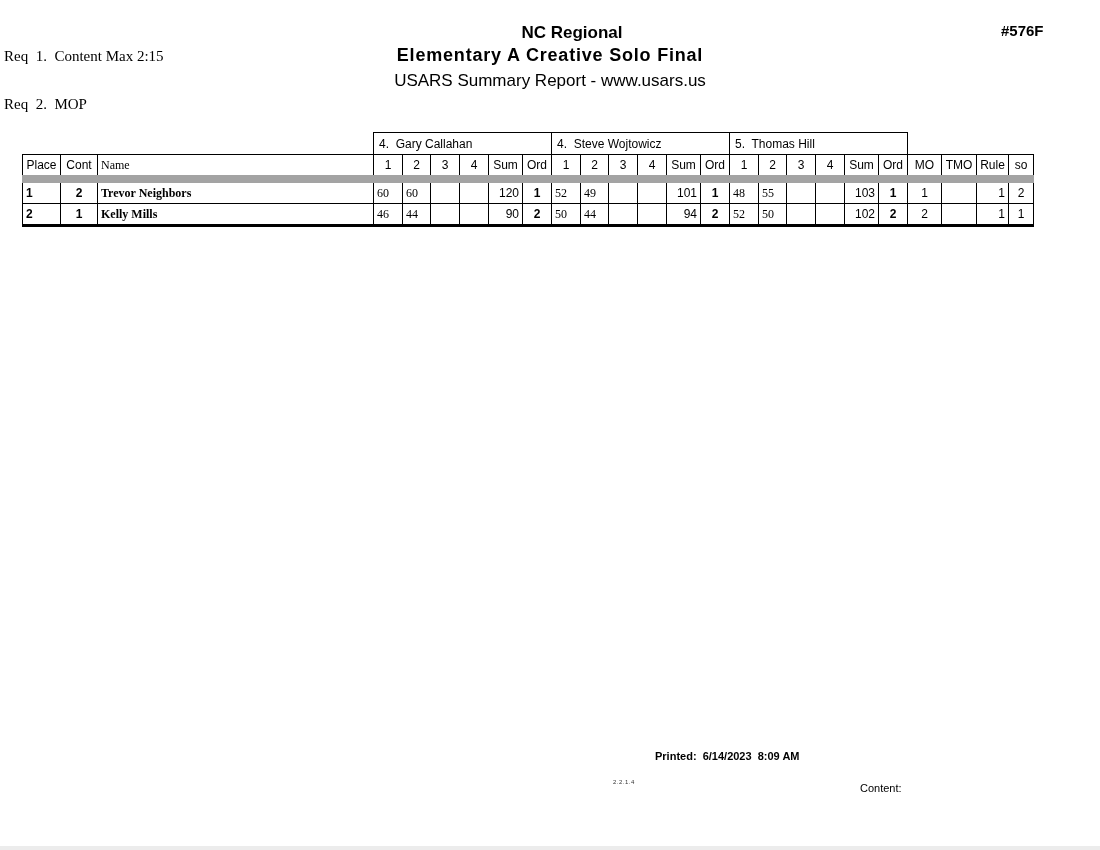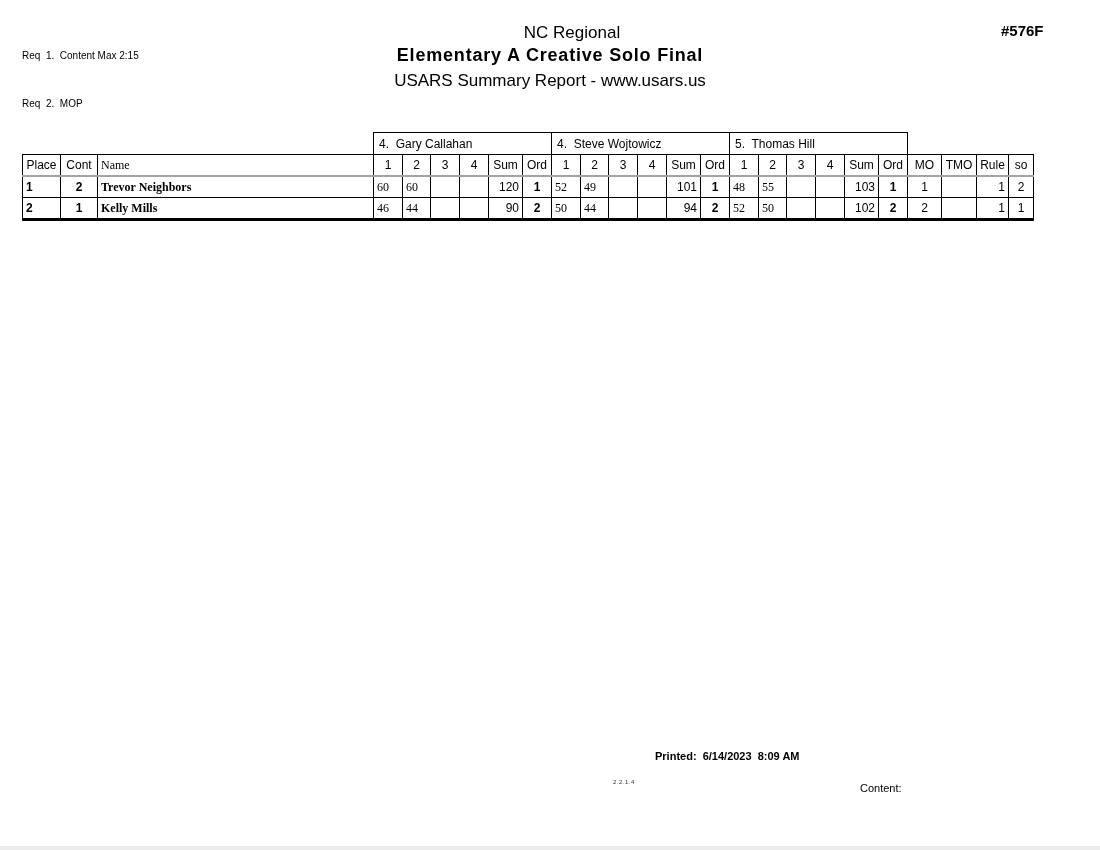--- a/index.html
+++ b/index.html
@@ -1,36 +1,36 @@
 <!DOCTYPE html>
 <html><head>
 <meta charset="utf-8">
 <style>
   html, body { margin: 0; padding: 0; background: #fff; }
   .page {
     position: relative; width: 1100px; height: 850px; background: #ffffff;
     font-family: "Liberation Sans", sans-serif; color: #000; overflow: hidden;
   }
-  .req-block { position: absolute; left: 22px; top: 16px; font-size: 10px; line-height: 16px; white-space: pre; }
+  .req-block { position: absolute; left: 4px; top: 16px; font-size: 15px; line-height: 16px; white-space: pre; font-family: Liberation Serif, serif; }
   .event-number { position: absolute; left: 1001px; top: 22px; font-size: 15px; font-weight: bold; }
   .title-block { position: absolute; left: 0; right: 0; top: 22px; text-align: center; }
-  .t-title  { font-size: 17px; font-weight: normal; line-height: 21px; padding-left: 44px; }
+  .t-title  { font-size: 17px; font-weight: bold; line-height: 21px; padding-left: 44px; }
   .t-venue  { font-size: 15px; line-height: 21px; white-space: pre; }
   .t-event  { font-size: 18px; font-weight: bold; letter-spacing: 0.8px; line-height: 25px; }
   .t-report { font-size: 17px; line-height: 25px; }
 
   table.results { position: absolute; left: 22px; top: 132px; border-collapse: collapse; table-layout: fixed; }
   .results td {
     border: 1px solid #000; height: 20px; font-size: 12px; padding: 0 3px;
     white-space: pre; overflow: hidden; vertical-align: middle;
   }
   .jrow td { height: 21px; }
   .jrow td.sp { border: none; }
   .jrow td.jn { text-align: left; padding-left: 5px; font-size: 12px; }
-  .hrow td { border-bottom: 2px solid #a3a3a3; text-align: center; }
+  .hrow td { border-bottom: 8px solid #a3a3a3; text-align: center; }
   .hrow td.al { text-align: left; }
   .tL   { border-left: 2px solid #000; }
   .bold { font-weight: bold; }
   .al { text-align: left; padding-left: 4px; font-family: Liberation Serif, serif; }
   .ar { text-align: right; padding-right: 3px; }
   .ac { text-align: center; }
   .pl { text-align: left; padding-left: 7px; }
   .rr { text-align: right; padding-right: 6px; }
   .last td { border-bottom: 3px solid #000; }
 

